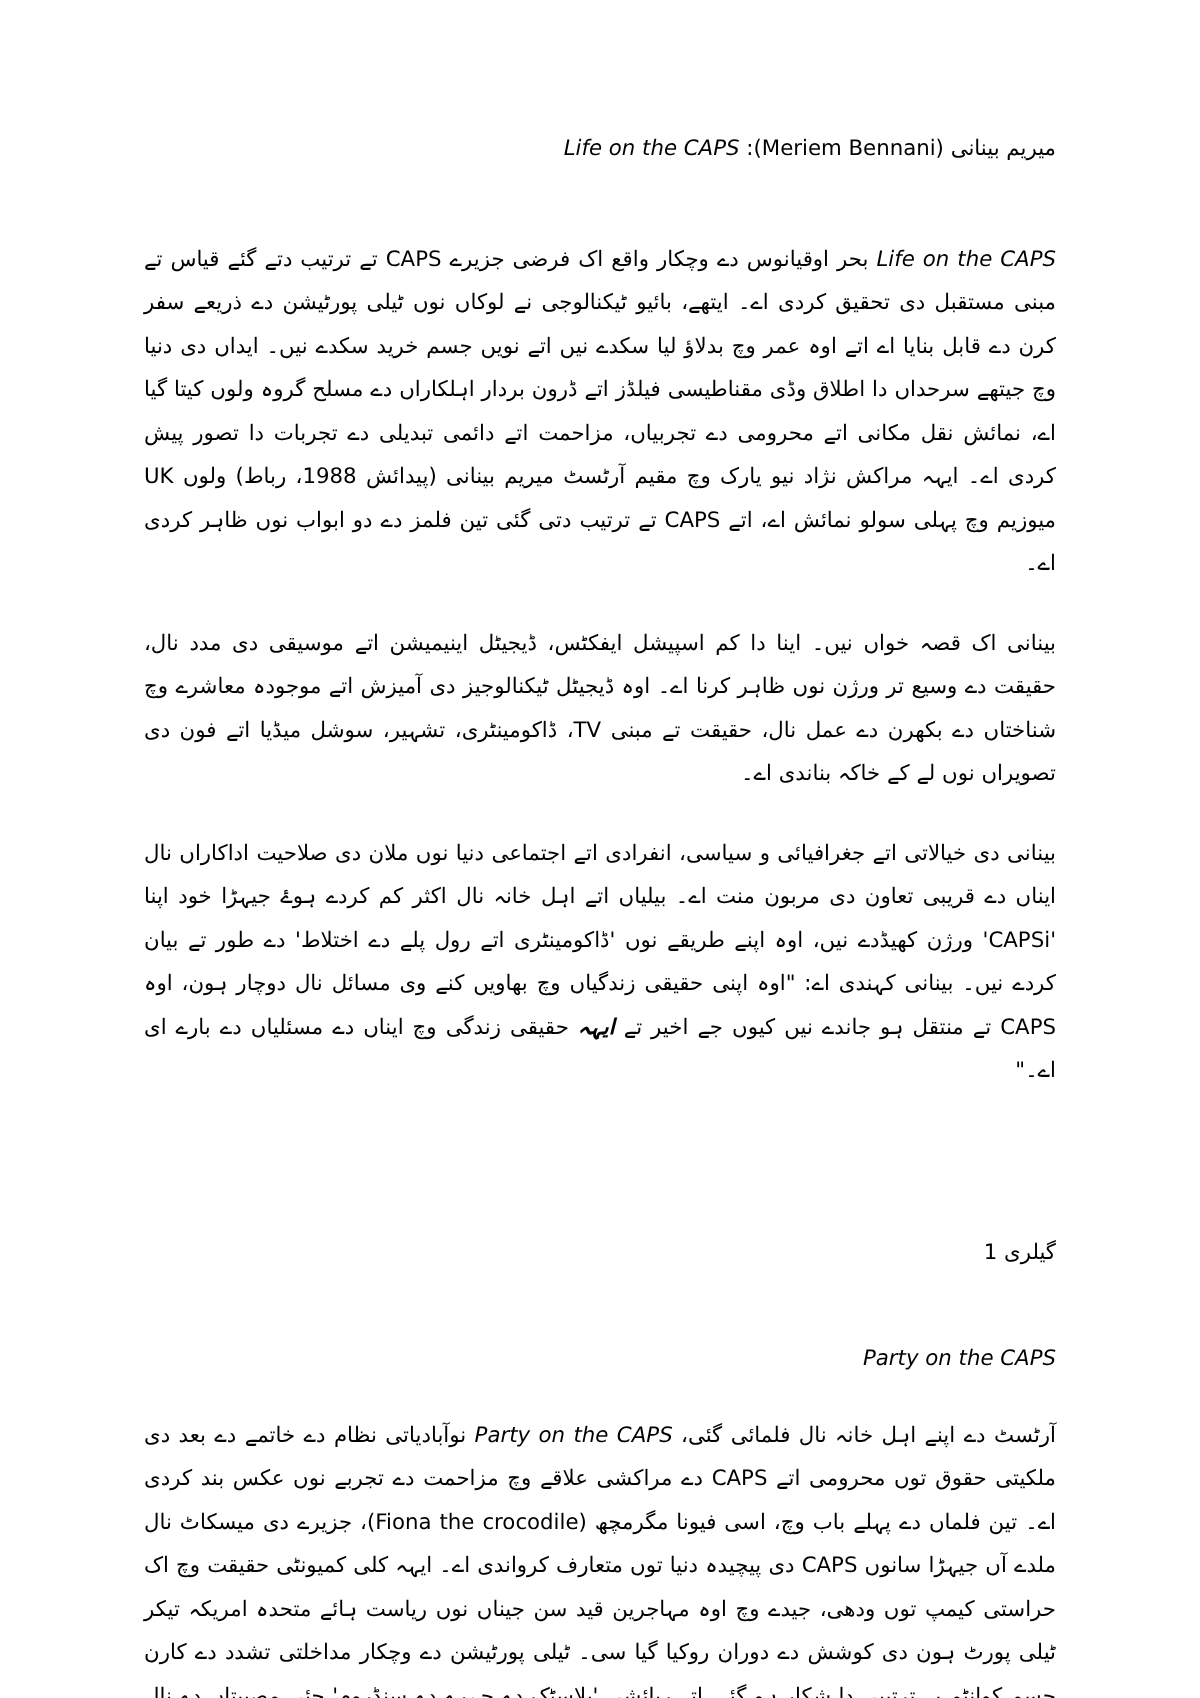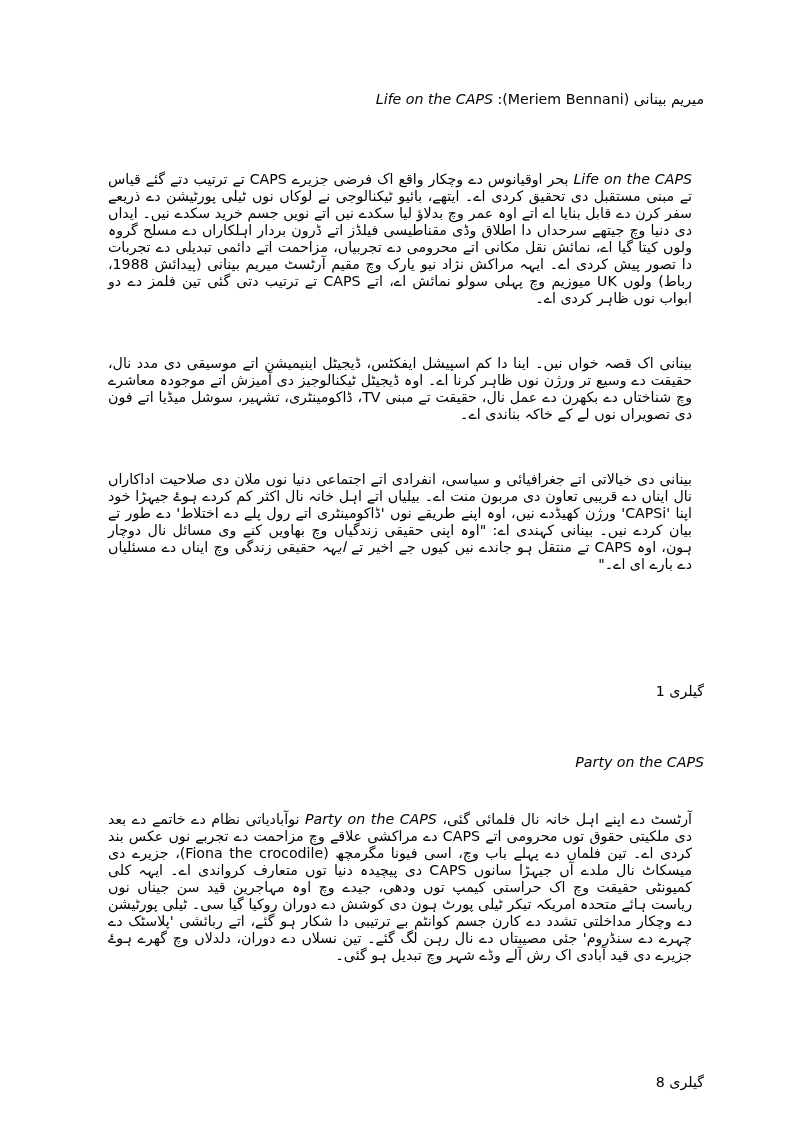--- a/index.html
+++ b/index.html
@@ -31,36 +31,37 @@
     text-align: right;
     font-size: 14.2px;
     line-height: 23.7px;
     margin: 0 0 0 0;
   }
   .header .line { display: block; white-space: nowrap; }
 
   .ital {
     font-style: italic;
     font-family: "DejaVu Sans", "Liberation Sans", sans-serif;
+    font-weight: bold;
   }
   .lat-ital {
     direction: ltr;
     unicode-bidi: isolate;
     font-style: italic;
     font-family: "DejaVu Sans", "Liberation Sans", sans-serif;
   }
 
   p.para {
     direction: rtl;
     unicode-bidi: isolate;
     text-align: justify;
     text-align-last: right;
     font-size: 14.2px;
-    line-height: 17px;
-    margin: 12px;
+    line-height: 29px;
+    margin: 0;
     text-justify: inter-word;
   }
 
   .gap-lg { height: 47px; }
   .gap-md { height: 24px; }
 
   .gallery-block {
     direction: rtl;
     unicode-bidi: isolate;
     text-align: right;

